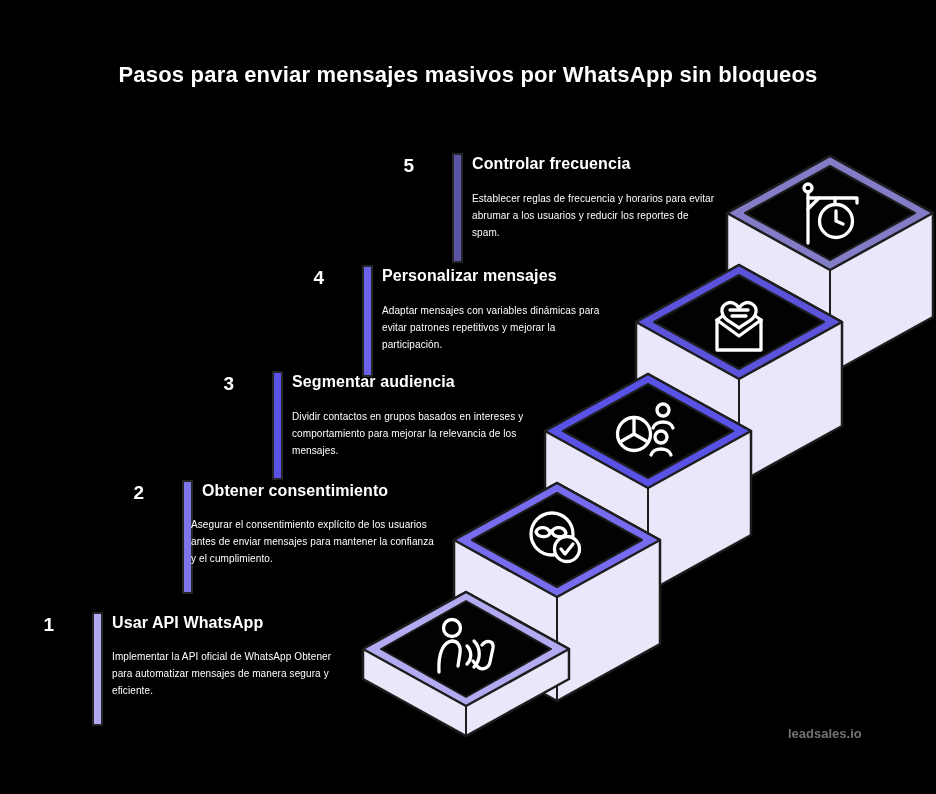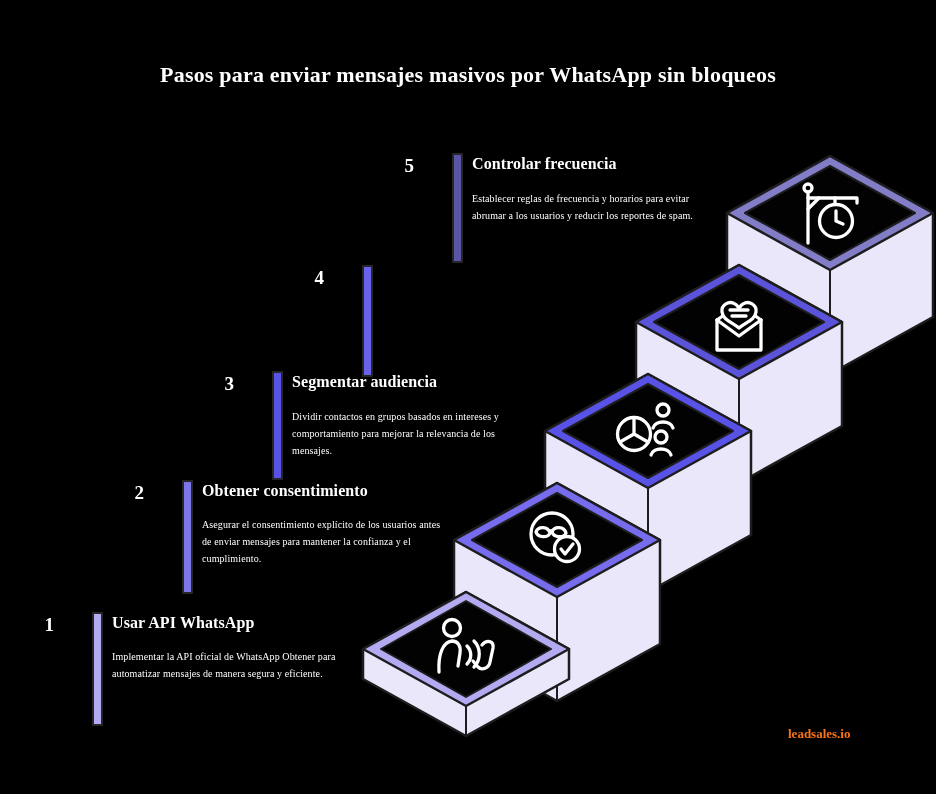--- a/index.html
+++ b/index.html
@@ -1,18 +1,18 @@
 <!DOCTYPE html>
 <html><head>
 <meta charset="utf-8">
 <style>
   html,body{margin:0;padding:0;background:#000;}
   .canvas{
     position:relative;width:936px;height:794px;background:#000;overflow:hidden;
-    font-family:Liberation Serif, serif;color:#fff;
+    font-family:Liberation Sans, sans-serif;color:#fff;
   }
   .page-title{
     position:absolute;left:118px;top:46px;width:700px;text-align:center;
     font-size:22px;line-height:28px;font-weight:800;letter-spacing:.2px;color:#fff;
   }
   .stairs-svg{position:absolute;left:0;top:0;z-index:1;}
   .body{fill:#e9e7f9;stroke:#1d1d1d;stroke-width:2.5;stroke-linejoin:round;}
   .frame{stroke:#1d1d1d;stroke-width:2.5;stroke-linejoin:round;}
   .inner{fill:#020202;stroke:#1d1d1d;stroke-width:2;stroke-linejoin:round;}
   .edge{stroke:#1d1d1d;stroke-width:2;}
@@ -23,21 +23,21 @@
   .bar{width:7px;border:2px solid #262626;border-radius:1px;}
   .stitle{font-size:16px;font-weight:800;letter-spacing:.1px;white-space:nowrap;}
   .sdesc{font-size:10px;font-weight:500;line-height:17px;letter-spacing:.1px;}
   .brand{
     position:absolute;left:788px;top:726px;font-size:13px;font-weight:700;z-index:2;
   }
   
   .n5{left:374px;top:155px}.b5{left:452px;top:153px;height:106px}.t5{left:472px;top:155px}.d5{left:472px;top:190px;width:245px}
   .n4{left:284px;top:267px}.b4{left:362px;top:265px;height:108px}.t4{left:382px;top:267px}.d4{left:382px;top:302px;width:220px}
   .n3{left:194px;top:373px}.b3{left:272px;top:371px;height:105px}.t3{left:292px;top:373px}.d3{left:292px;top:408px;width:235px}
-  .n2{left:104px;top:482px}.b2{left:182px;top:480px;height:110px}.t2{left:202px;top:482px}.d2{left:202px;top:516px;width:245px}
+  .n2{left:104px;top:482px}.b2{left:182px;top:480px;height:110px}.t2{left:202px;top:482px}.d2{left:191px;top:516px;width:245px}
   .n1{left:14px;top:614px}.b1{left:92px;top:612px;height:110px}.t1{left:112px;top:614px}.d1{left:112px;top:648px;width:240px}
 </style>
 </head>
 <body>
 
 <div class="canvas">
 
   <h1 class="page-title">Pasos para enviar mensajes masivos por WhatsApp sin bloqueos</h1>
 
   <svg class="stairs-svg" width="936" height="794" viewBox="0 0 936 794">
@@ -116,30 +116,32 @@
     </g>
   </svg>
 
   <div class="sb num n5">5</div>
   <div class="sb bar b5" style="background: rgb(90, 85, 165);"></div>
   <div class="sb stitle t5">Controlar frecuencia</div>
   <div class="sb sdesc d5">Establecer reglas de frecuencia y horarios para evitar abrumar a los usuarios y reducir los reportes de spam.</div>
 
   <div class="sb num n4">4</div>
   <div class="sb bar b4" style="background: rgb(106, 98, 234);"></div>
+  <div class="sb stitle t4">Personalizar mensajes</div>
+  <div class="sb sdesc d4">Adaptar mensajes con variables dinámicas para evitar patrones repetitivos y mejorar la participación.</div>
 
   <div class="sb num n3">3</div>
   <div class="sb bar b3" style="background: rgb(90, 82, 230);"></div>
   <div class="sb sdesc d3">Dividir contactos en grupos basados en intereses y comportamiento para mejorar la relevancia de los mensajes.</div>
   <div class="sb stitle t3">Segmentar audiencia</div>
 
   <div class="sb num n2">2</div>
   <div class="sb bar b2" style="background: rgb(125, 118, 232);"></div>
   <div class="sb stitle t2">Obtener consentimiento</div>
   <div class="sb sdesc d2">Asegurar el consentimiento explícito de los usuarios antes de enviar mensajes para mantener la confianza y el cumplimiento.</div>
 
   <div class="sb num n1">1</div>
   <div class="sb bar b1" style="background: rgb(179, 171, 242);"></div>
   <div class="sb stitle t1">Usar API WhatsApp</div>
   <div class="sb sdesc d1">Implementar la API oficial de WhatsApp Obtener para automatizar mensajes de manera segura y eficiente.</div>
 
-  <div class="brand" style="color: #f97316;">leadsales.io</div>
+  <div class="brand" style="color: #737373;">leadsales.io</div>
 </div>
 
 </body></html>

